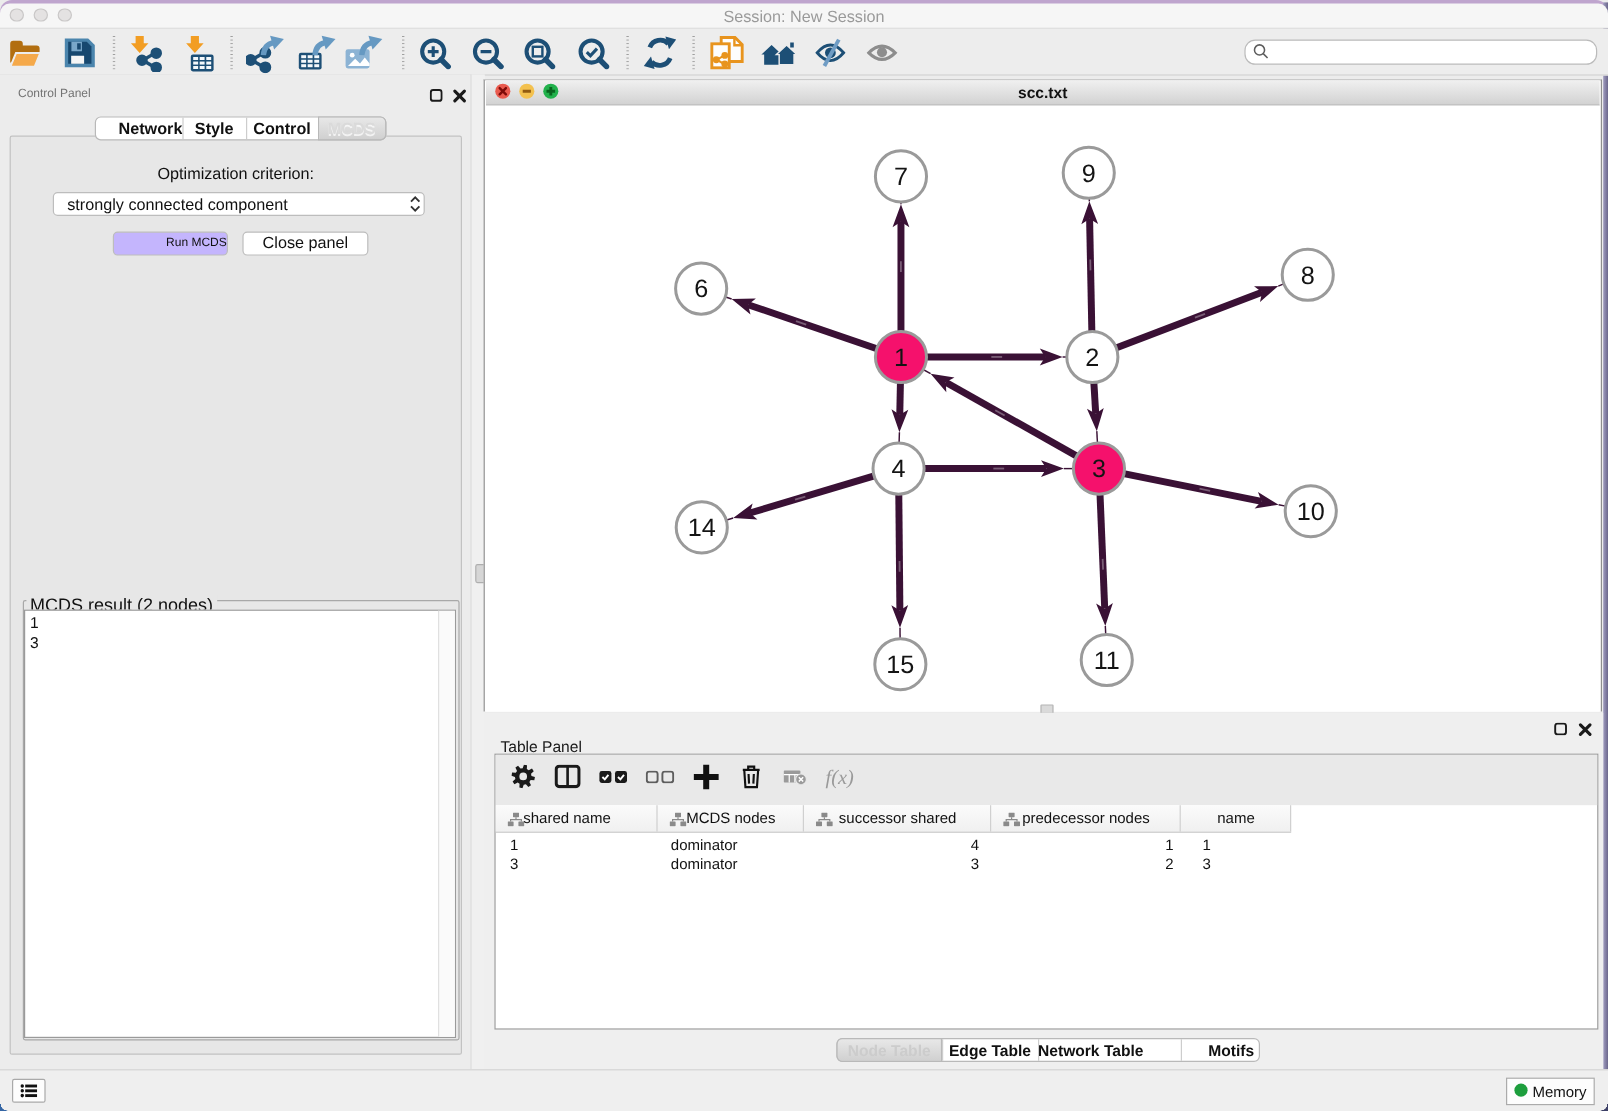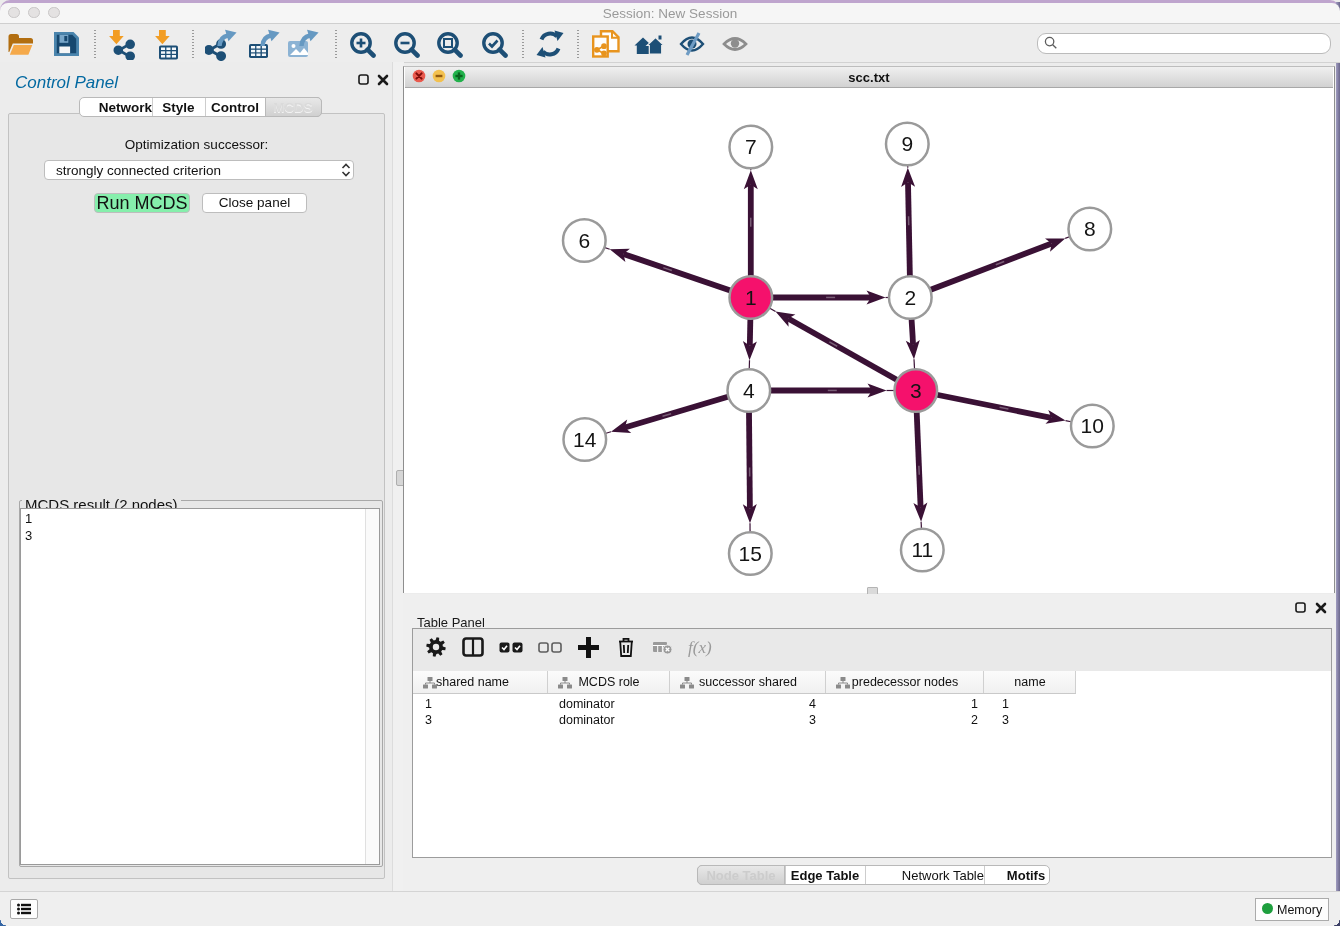--- a/index.html
+++ b/index.html
@@ -150,44 +150,44 @@
 <div style="position:absolute;left:192px;top:30px;width:2px;height:28px;background-image:linear-gradient(#9a9a9a 33%,rgba(0,0,0,0) 0%);background-size:1px 3px;"></div>
 <div style="position:absolute;left:335px;top:30px;width:2px;height:28px;background-image:linear-gradient(#9a9a9a 33%,rgba(0,0,0,0) 0%);background-size:1px 3px;"></div>
 <div style="position:absolute;left:522px;top:30px;width:2px;height:28px;background-image:linear-gradient(#9a9a9a 33%,rgba(0,0,0,0) 0%);background-size:1px 3px;"></div>
 <div style="position:absolute;left:577px;top:30px;width:2px;height:28px;background-image:linear-gradient(#9a9a9a 33%,rgba(0,0,0,0) 0%);background-size:1px 3px;"></div>
 <div class="abs" style="left:1037px;top:33px;width:292px;height:19px;background:#fff;border:1px solid #bbb;border-radius:9px;"></div>
 <svg width="14" height="14" viewBox="0 0 14 14" style="position:absolute;left:1044px;top:36px">
     <circle cx="5.6" cy="5.6" r="4.2" fill="none" stroke="#5d5d5d" stroke-width="1.3"></circle>
     <line x1="8.7" y1="8.7" x2="12.3" y2="12.3" stroke="#5d5d5d" stroke-width="1.3"></line>
   </svg>
 <div class="abs" style="left:0;top:62px;width:392px;height:829px;background:#ececec;"></div>
-<div class="abs" style="left:15px;top:73px;font-size:17px;color:#0369a1;font-style:italic;">Control Panel</div>
+<div class="abs" style="left:15px;top:73px;font-size:10px;color:#737373;">Control Panel</div>
 <svg width="11" height="11" viewBox="0 0 11 11" style="position:absolute;left:358px;top:74px">
     <rect x="1" y="1" width="9" height="9" rx="2" fill="none" stroke="#1a1a1a" stroke-width="1.6"></rect>
   </svg>
 <svg width="12" height="12" viewBox="0 0 12 12" style="position:absolute;left:377px;top:74px">
     <path d="M2 2 L10 10 M10 2 L2 10" stroke="#1a1a1a" stroke-width="2.6" stroke-linecap="round"></path>
   </svg>
 <div class="abs" style="left:8px;top:113px;width:377px;height:766px;background:#e7e7e7;border:1px solid #c2c2c2;border-radius:2px;box-sizing:border-box;"></div>
 <div class="abs" style="left:78.5px;top:97px;width:243px;height:20px;background:#fff;border:1px solid #b9b9b9;border-radius:5px;box-sizing:border-box;"></div>
 <div class="abs" style="left:265px;top:97px;width:56.5px;height:20px;background:linear-gradient(#e8e8e8,#d0d0d0);border:1px solid #b9b9b9;border-radius:0 5px 5px 0;box-sizing:border-box;"></div>
 <div class="abs" style="left:79px;top:99.5px;width:73px;text-align:right;font-size:13.5px;font-weight:bold;color:#111;">Network</div>
 <div class="abs" style="left:152px;top:99.5px;width:53px;text-align:center;font-size:13.5px;font-weight:bold;color:#111;">Style</div>
 <div class="abs" style="left:205px;top:99.5px;width:60px;text-align:center;font-size:13.5px;font-weight:bold;color:#111;">Control</div>
 <div class="abs" style="left:152px;top:98px;width:1px;height:18px;background:#cdcdcd;"></div>
 <div class="abs" style="left:205px;top:98px;width:1px;height:18px;background:#cdcdcd;"></div>
 <div class="abs" style="left:265px;top:99.5px;width:56px;text-align:center;font-size:13.5px;font-weight:bold;color:#dadada;text-shadow:0 1px 0 rgba(255,255,255,0.7);">MCDS</div>
-<div class="abs" style="left:8px;top:137px;width:377px;text-align:center;font-size:13.5px;color:#111;">Optimization successor:</div>
+<div class="abs" style="left:8px;top:137px;width:377px;text-align:center;font-size:13.5px;color:#111;">Optimization criterion:</div>
 <div class="abs" style="left:44px;top:160px;width:310px;height:20px;background:#fff;border:1px solid #bdbdbd;border-radius:4px;box-sizing:border-box;"></div>
-<div class="abs" style="left:56px;top:162.5px;font-size:13.5px;color:#111;">strongly connected criterion</div>
+<div class="abs" style="left:56px;top:162.5px;font-size:13.5px;color:#111;">strongly connected component</div>
 <svg width="10" height="14" viewBox="0 0 10 14" style="position:absolute;left:341px;top:163px">
     <path d="M1.5 5 L5 1.5 L8.5 5" fill="none" stroke="#333" stroke-width="1.6"></path>
     <path d="M1.5 9 L5 12.5 L8.5 9" fill="none" stroke="#333" stroke-width="1.6"></path>
   </svg>
-<div class="abs" style="left:94px;top:193px;width:96px;height:20px;background:#86efac;border:1px solid #bdbdbd;border-radius:4px;box-sizing:border-box;text-align:center;font-size:18px;color:#111;line-height:18px;">Run MCDS</div>
+<div class="abs" style="left:94px;top:193px;width:96px;height:20px;background:#c4b5fd;border:1px solid #bdbdbd;border-radius:4px;box-sizing:border-box;text-align:right;font-size:10px;color:#111;line-height:18px;">Run MCDS</div>
 <div class="abs" style="left:202px;top:193px;width:105px;height:20px;background:#fff;border:1px solid #bdbdbd;border-radius:4px;box-sizing:border-box;text-align:center;font-size:13.5px;color:#111;line-height:18px;">Close panel</div>
 <div class="abs" style="left:19px;top:499.5px;width:364px;height:367px;border:1px solid #a8a8a8;border-radius:2px;box-sizing:border-box;"></div>
 <div class="abs" style="left:22px;top:496px;background:#e7e7e7;padding:0 3px;font-size:15px;color:#111;">MCDS result (2 nodes)</div>
 <div class="abs" style="left:20px;top:507.5px;width:360px;height:357px;background:#fff;border:1px solid #9a9a9a;box-sizing:border-box;"></div>
 <div class="abs" style="left:365px;top:508.5px;width:13px;height:355px;background:#fafafa;border-left:1px solid #e0e0e0;"></div>
 <div class="abs" style="left:25px;top:511px;font-size:13px;color:#111;line-height:16.5px;">1<br>3</div>
 <div class="abs" style="left:392px;top:62px;width:11px;height:829px;background:#f0f0f0;border-left:1px solid #dcdcdc;"></div>
 <div class="abs" style="left:395.5px;top:470px;width:7px;height:14px;background:#d6d6d6;border:1px solid #aeaeae;border-radius:2px;"></div>
 <div class="abs" style="left:403.2px;top:65.5px;width:931.8px;height:527px;border:1.5px solid #8e8e8e;border-top:1px solid #bdbdbd;border-bottom:none;box-sizing:border-box;background:#fff;"></div>
 <div class="abs" style="left:404.7px;top:66.5px;width:928.5px;height:20.5px;background:linear-gradient(#f0f0f0,#d2d2d2);border-bottom:1px solid #a8a8a8;"></div>
@@ -345,21 +345,21 @@
 <div class="abs" style="left:412.5px;top:675px;width:120px;text-align:center;font-size:12.5px;color:#111;">shared name</div>
 <svg width="14" height="12" viewBox="0 0 14 12" style="position:absolute;left:422.5px;top:677px">
     <g fill="#8a8a8a">
       <rect x="4.5" y="0" width="5" height="4" rx="0.5"></rect>
       <rect x="0" y="7.5" width="5" height="4" rx="0.5"></rect>
       <rect x="9" y="7.5" width="5" height="4" rx="0.5"></rect>
     </g>
     <path d="M7 4 v2 M2.5 7.5 v-1.5 h9 v1.5" stroke="#8a8a8a" stroke-width="1" fill="none"></path>
   </svg>
 <div class="abs" style="left:547px;top:671px;width:1px;height:22px;background:#d0d0d0;"></div>
-<div class="abs" style="left:548px;top:675px;width:122px;text-align:center;font-size:12.5px;color:#111;">MCDS role</div>
+<div class="abs" style="left:548px;top:675px;width:122px;text-align:center;font-size:12.5px;color:#111;">MCDS nodes</div>
 <svg width="14" height="12" viewBox="0 0 14 12" style="position:absolute;left:558px;top:677px">
     <g fill="#8a8a8a">
       <rect x="4.5" y="0" width="5" height="4" rx="0.5"></rect>
       <rect x="0" y="7.5" width="5" height="4" rx="0.5"></rect>
       <rect x="9" y="7.5" width="5" height="4" rx="0.5"></rect>
     </g>
     <path d="M7 4 v2 M2.5 7.5 v-1.5 h9 v1.5" stroke="#8a8a8a" stroke-width="1" fill="none"></path>
   </svg>
 <div class="abs" style="left:669px;top:671px;width:1px;height:22px;background:#d0d0d0;"></div>
 <div class="abs" style="left:670px;top:675px;width:156px;text-align:center;font-size:12.5px;color:#111;">successor shared</div>
@@ -393,21 +393,21 @@
 <div class="abs" style="left:559px;top:713px;font-size:12.5px;color:#111;">dominator</div>
 <div class="abs" style="left:670px;top:713px;width:146px;text-align:right;font-size:12.5px;color:#111;">3</div>
 <div class="abs" style="left:826px;top:713px;width:152px;text-align:right;font-size:12.5px;color:#111;">2</div>
 <div class="abs" style="left:1002px;top:713px;font-size:12.5px;color:#111;">3</div>
 <div class="abs" style="left:697px;top:865px;width:353px;height:19.5px;background:#fff;border:1px solid #b9b9b9;border-radius:5px;box-sizing:border-box;"></div>
 <div class="abs" style="left:697px;top:865px;width:88px;height:19.5px;background:linear-gradient(#e8e8e8,#d0d0d0);border:1px solid #b9b9b9;border-radius:5px 0 0 5px;box-sizing:border-box;"></div>
 <div class="abs" style="left:697px;top:867.5px;width:88px;text-align:center;font-size:13px;font-weight:bold;color:#cccccc;">Node Table</div>
 <div class="abs" style="left:785px;top:866px;width:1px;height:18px;background:#cdcdcd;"></div>
 <div class="abs" style="left:785px;top:867.5px;width:80px;text-align:center;font-size:13px;font-weight:bold;color:#111;">Edge Table</div>
 <div class="abs" style="left:865px;top:866px;width:1px;height:18px;background:#cdcdcd;"></div>
-<div class="abs" style="left:865px;top:867.5px;width:119px;text-align:right;font-size:13px;font-weight:normal;color:#111;">Network Table</div>
+<div class="abs" style="left:865px;top:867.5px;width:119px;text-align:left;font-size:13px;font-weight:bold;color:#111;">Network Table</div>
 <div class="abs" style="left:984px;top:866px;width:1px;height:18px;background:#cdcdcd;"></div>
 <div class="abs" style="left:984px;top:867.5px;width:84px;text-align:center;font-size:13px;font-weight:bold;color:#111;">Motifs</div>
 <div class="abs" style="left:0;top:891px;width:1340px;height:35px;background:#efefef;border-top:1px solid #d4d4d4;box-sizing:border-box;"></div>
 <div class="abs" style="left:10px;top:899px;width:28px;height:20px;background:#fdfdfd;border:1px solid #a9a9a9;border-radius:2px;box-sizing:border-box;"></div>
 <svg width="14" height="12" viewBox="0 0 14 12" style="position:absolute;left:17px;top:903px">
     <g fill="#111">
       <circle cx="1.5" cy="2" r="1.5"></circle>
       <circle cx="1.5" cy="6" r="1.5"></circle>
       <circle cx="1.5" cy="10" r="1.5"></circle>
       <rect x="4" y="0.8" width="10" height="2.4"></rect>

